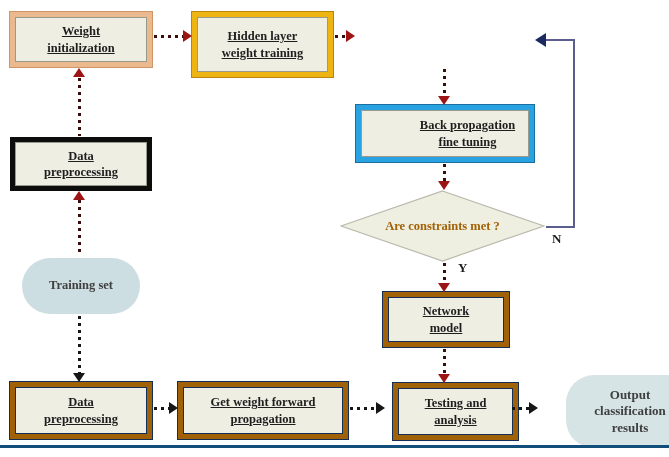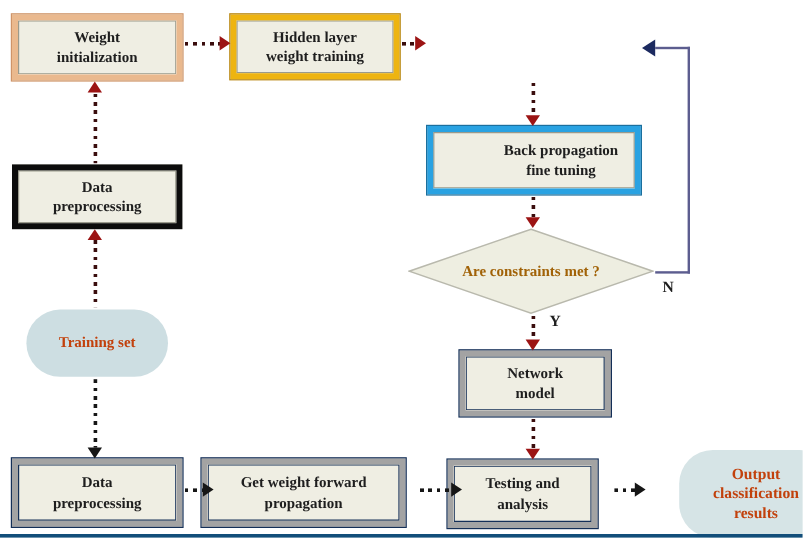--- a/index.html
+++ b/index.html
@@ -7,32 +7,33 @@
     position:relative; width:669px; height:457px; background:#ffffff;
     font-family:"Liberation Serif", serif; overflow:hidden;
   }
   .box {
     position:absolute; box-sizing:border-box;
     display:flex; align-items:center; justify-content:center;
     text-align:center; white-space:pre-line;
     font-weight:bold; font-size:12.5px; line-height:1.3; color:#1e1e1e;
     background:#efeee3;
     box-shadow: inset 0 0 0 1px #9a9a8c;
+    text-decoration: underline;
   }
   .peach   { border:5px solid #eab98e; outline:1px solid #cf9468; }
   .gold    { border:5px solid #eeb411; outline:1px solid #b8860d; }
   .navy    { border:5px solid #1e3f6e; outline:1px solid #13294a; }
   .ltblue  { border:5px solid #29a2e2; outline:1px solid #1a6f9e;padding-left:45px; }
-  .medblue { border:5px solid #a3a3a3; outline:1px solid #142f57; box-shadow: inset 0 0 0 1px #142f57; }
+  .medblue { border:5px solid #a16207; outline:1px solid #142f57; box-shadow: inset 0 0 0 1px #142f57; }
   .blackbx { border:5px solid #0c0c0c; }
   .stadium {
     position:absolute; box-sizing:border-box;
     display:flex; align-items:center; justify-content:center;
     text-align:center; white-space:pre-line;
-    font-weight:bold; font-size:12.5px; line-height:1.25; color:#c2410c;
+    font-weight:bold; font-size:12.5px; line-height:1.25; color:#404040;
     border-radius:28px;
   }
   .diamond-wrap { position:absolute; }
   .diamond-wrap svg { position:absolute; left:0; top:0; }
   .dlabel {
     position:absolute; left:0; top:0; width:100%; height:100%;
     display:flex; align-items:center; justify-content:center;
     font-weight:bold; font-size:12.5px; color:#a16207; text-align:center;
   }
   .hdots { position:absolute; height:3px;
@@ -53,21 +54,21 @@
   .divider { position:absolute; background:#124e7a; }
 </style>
 </head>
 <body>
 
 <div id="stage">
 
   <div class="box peach" style="left:10px; top:12px; width:142px; height:55px;">Weight
 initialization</div>
 
-  <div class="box gold" style="left:192px; top:12px; width:141px; height:54px;">Hidden layer
+  <div class="box gold" style="left:192px; top:12px; width:141px; height:65px;">Hidden layer
 weight training</div>
 
 
   <div class="box ltblue" style="left:356px; top:105px; width:178px; height:57px;">Back propagation
 fine tuning</div>
 
   <div class="diamond-wrap" style="left:340px; top:190px; width:205px; height:72px;">
     <svg width="205" height="72" viewBox="0 0 205 72">
       <polygon points="102.5,1 204,36 102.5,71 1,36" fill="#eeeee1" stroke="#b9b9ad" stroke-width="1.2"></polygon>
     </svg>
@@ -78,24 +79,24 @@
 model</div>
 
   <div class="box blackbx" style="left:10px; top:137px; width:142px; height:54px;">Data
 preprocessing</div>
 
   <div class="stadium" style="left:22px; top:258px; width:118px; height:56px; background:#cddee2;">Training set</div>
 
   <div class="box medblue" style="left:10px; top:382px; width:142px; height:57px;">Data
 preprocessing</div>
 
-  <div class="box medblue" style="left:168px; top:382px; width:170px; height:57px;">Get weight forward
+  <div class="box medblue" style="left:178px; top:382px; width:170px; height:57px;">Get weight forward
 propagation</div>
 
-  <div class="box medblue" style="left:373px; top:383px; width:125px; height:57px;">Testing and
+  <div class="box medblue" style="left:393px; top:383px; width:125px; height:57px;">Testing and
 analysis</div>
 
   <div class="stadium" style="left:566px; top:375px; width:128px; height:73px; background:#d6e4e6; font-size:13px;">Output
 classification
 results</div>
 
   <div class="vdots" style="left:78px; top:200px; height:56px;"></div>
   <div class="head u" style="left:73px; top:191px;"></div>
 
   <div class="vdots" style="left:78px; top:78px; height:58px;"></div>

